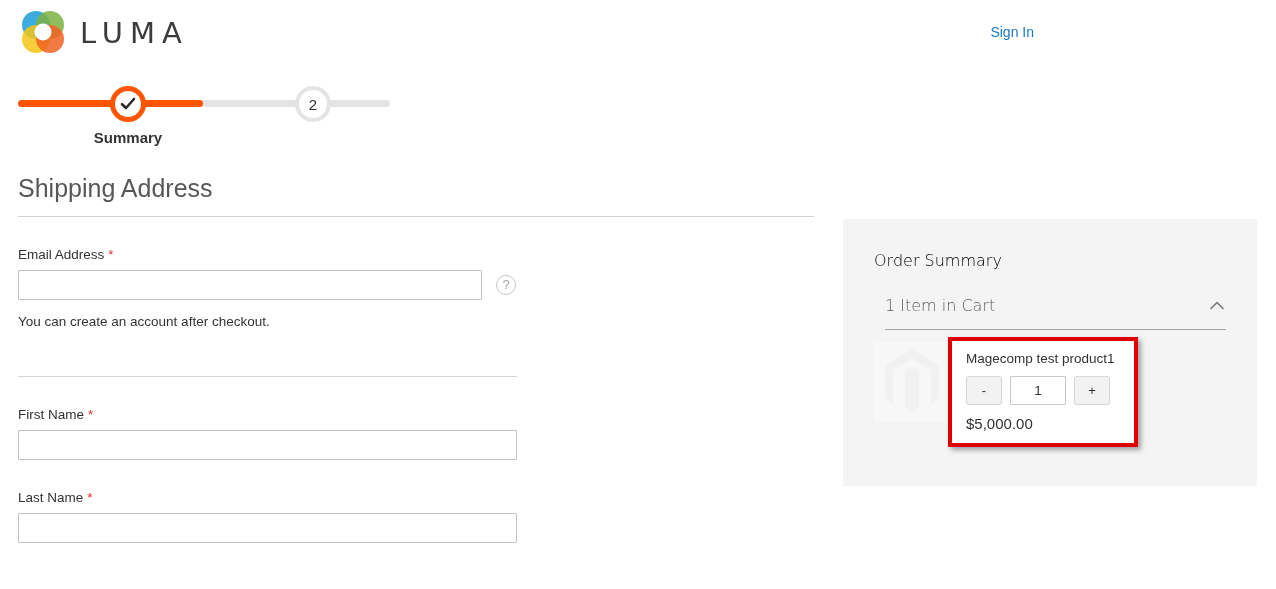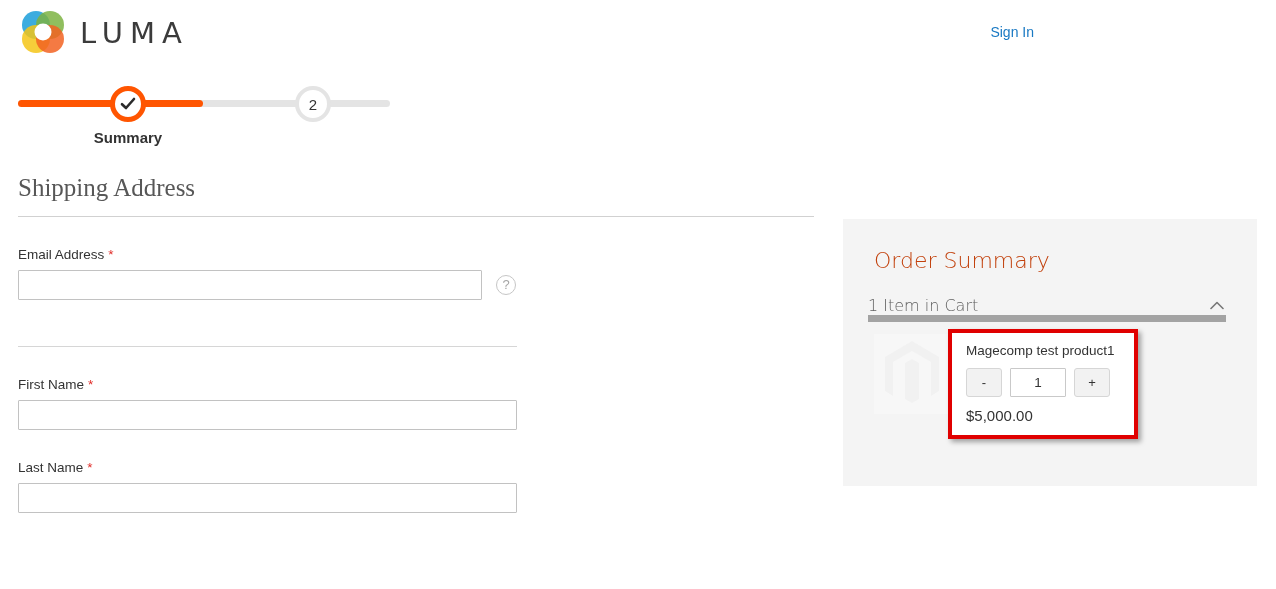--- a/index.html
+++ b/index.html
@@ -130,21 +130,21 @@
     left: 18px;
     top: 172px;
     width: 800px;
   }
   .section-title {
     font-size: 25px;
     font-weight: 300;
     color: #575757;
     line-height: 32px;
     margin: 0 0 12px 0;
-    font-family: Liberation Serif, serif;
+    font-family: Liberation Sans, sans-serif;
   }
   .rule {
     border: 0;
     border-top: 1px solid #d1d1d1;
     margin: 0;
     width: 796px;
   }
   .field { margin-top: 30px; }
   .field-label {
     font-size: 13.5px;
@@ -204,31 +204,32 @@
   
   .summary-panel {
     position: absolute;
     left: 843px;
     top: 219px;
     width: 414px;
     height: 267px;
     background: #f4f4f4;
   }
   .summary-title {
-    font-size: 22px;
+    font-size: 16px;
     font-weight: 300;
-    color: #c2410c;
+    color: #000000;
     line-height: 30px;
     margin: 0;
     padding: 27px 0 0 31px;
     font-family: "DejaVu Sans", "Liberation Sans", sans-serif;
   }
   .cart-toggle {
-    margin: 20px 31px 0 25px;
-    border-bottom: 7px solid #a3a3a3;
+    margin: 20px 31px 0 42px;
+    padding-bottom: 14px;
+    border-bottom: 1px solid #a3a3a3;
     display: flex;
     align-items: center;
     justify-content: space-between;
     cursor: pointer;
   }
   .cart-count {
     font-size: 16px;
     color: #5f5f5f;
     font-weight: 300;
     line-height: 19px;
@@ -360,20 +361,21 @@
   <hr class="rule">
 
   <div class="field">
     <label class="field-label">
       <span>Email Address</span><span class="req-mark">*</span>
     </label>
     <div class="control-row">
       <input class="text-input input-email" type="text" value="" style="">
       <div class="help-icon">?</div>
     </div>
+    <div class="field-note">You can create an account after checkout.</div>
   </div>
 
   <hr class="divider-thin">
 
   <div class="field">
     <label class="field-label">
       <span>First Name</span><span class="req-mark">*</span>
     </label>
     <input class="text-input input-name" type="text" value="" style="">
   </div>

